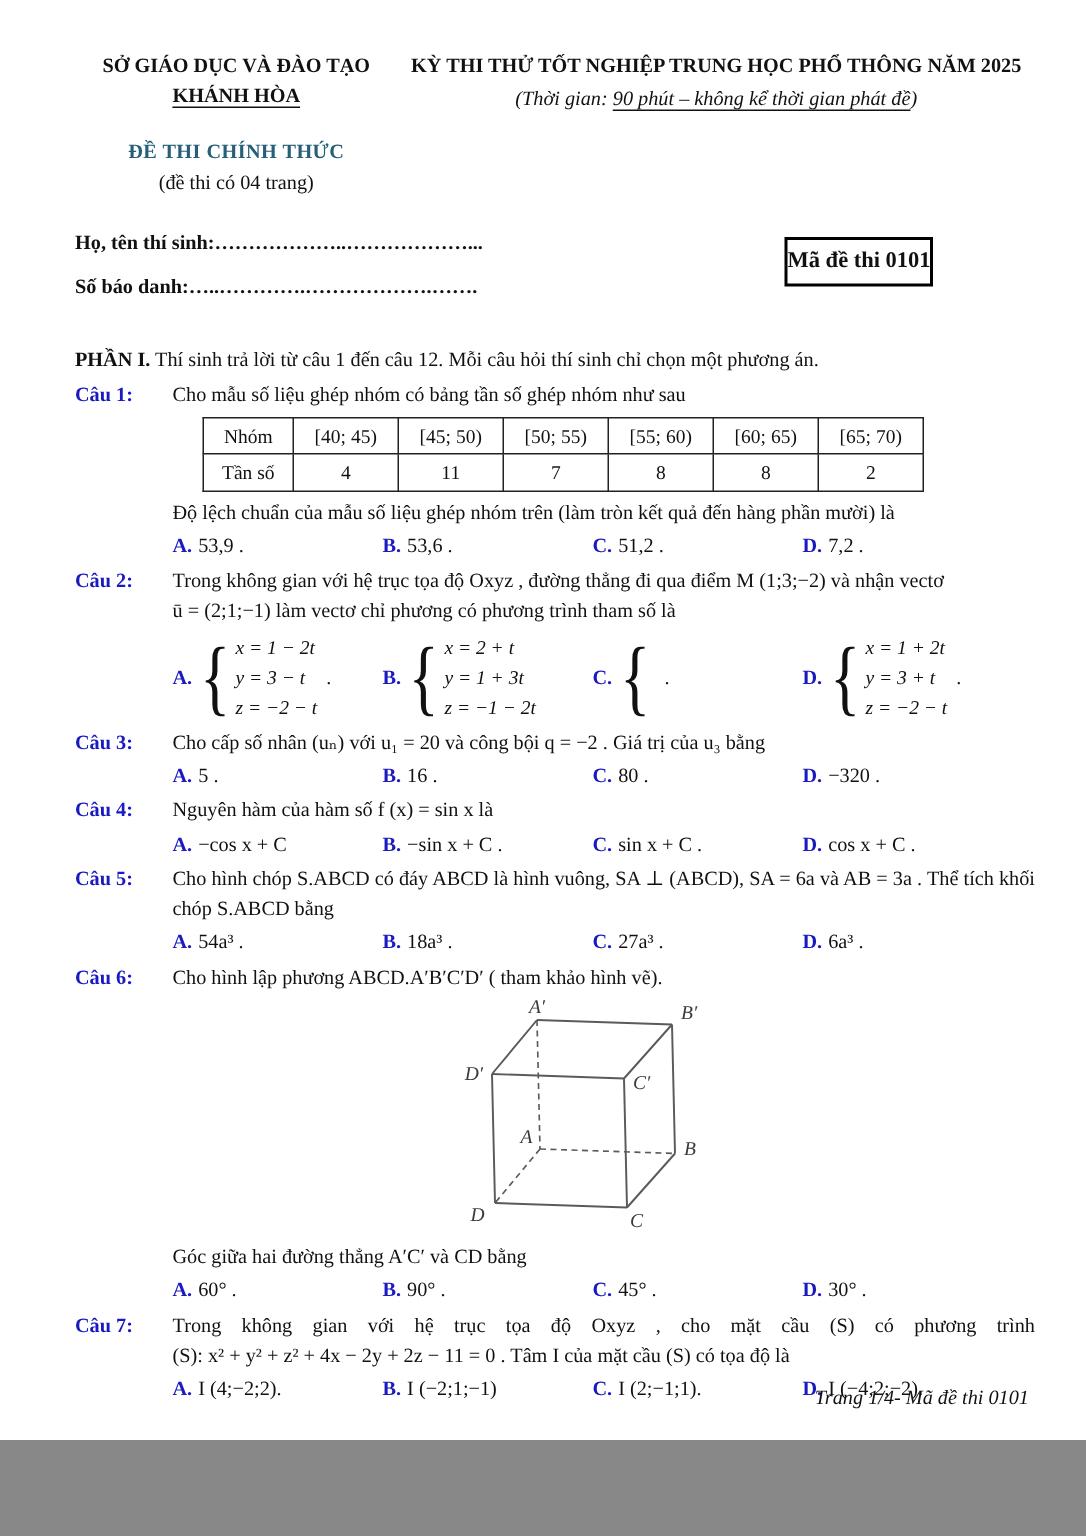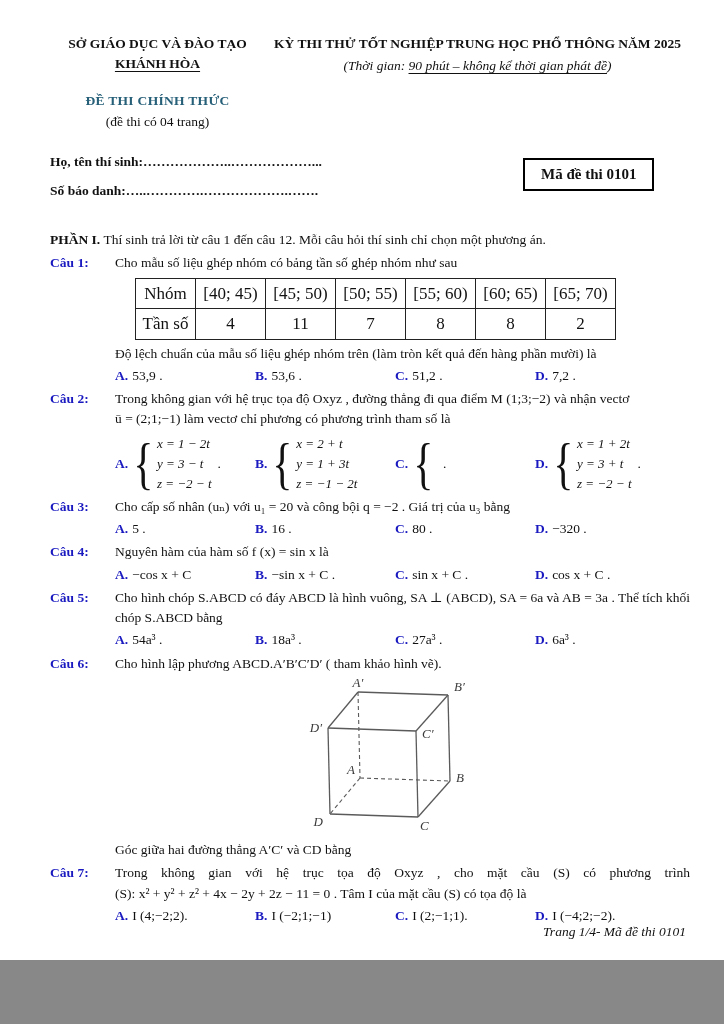--- a/index.html
+++ b/index.html
@@ -33,40 +33,40 @@
   .pages-note { margin-top: 1px; }
   .subject-line { margin-top: 1px; }
   .time-line { font-style: italic; margin-top: 2px; }
 
   
   .candidate { position: relative; margin-top: 20px; height: 74px; }
   .cand-line { font-weight: bold; margin-bottom: 9px; }
   .exam-code-box {
     position: absolute; left: 473px; top: 6px;
     border: 2px solid #000;
-    padding: 3px 16px;
+    padding: 3px 0;
     font-weight: bold; font-size: 15px;
     white-space: nowrap;
   }
 
   
   .part-line { margin-top: 4px; }
   .q { display: flex; margin-top: 3px; justify-content: space-between; }
   .q-label { width: 65px; flex: none; font-weight: bold; color: #1a1ac0; }
   .q-body { flex: 1; }
   .q-body .jline { text-align: justify; }
   .q-body .spread { text-align: justify; text-align-last: justify; }
 
   .opts { display: flex; margin-top: 2px; }
   .opt { width: 140px; flex: none; }
   .opt:last-child { width: auto; }
   .L { color: #1a1ac0; font-weight: bold; margin-right: 4px; }
 
   
-  table.freq { border-collapse: collapse; margin: 4px 0 4px 20px; font-size: 17px; }
+  table.freq { border-collapse: collapse; margin: 4px 0 4px 20px; font-size: 13px; }
   table.freq td {
     border: 1px solid #222;
     text-align: center;
     padding: 2px 5px;
     height: 23px;
     min-width: 70px;
   }
   table.freq td.rowhead { min-width: 60px; }
 
   
@@ -267,20 +267,26 @@
           <text x="171" y="15" text-anchor="start">B′</text>
           <text x="139" y="62" text-anchor="start">C′</text>
           <text x="39" y="56" text-anchor="end">D′</text>
           <text x="72" y="98" text-anchor="end">A</text>
           <text x="173" y="106" text-anchor="start">B</text>
           <text x="137" y="154" text-anchor="start">C</text>
           <text x="40" y="150" text-anchor="end">D</text>
         </svg>
       </div>
       <div>Góc giữa hai đường thẳng A′C′ và CD bằng</div>
+      <div class="opts">
+        <span class="opt"><span class="L">A.</span><span>60° .</span></span>
+        <span class="opt"><span class="L">B.</span><span>90° .</span></span>
+        <span class="opt"><span class="L">C.</span><span>45° .</span></span>
+        <span class="opt"><span class="L">D.</span><span>30° .</span></span>
+      </div>
     </div>
   </div>
 
   <div class="q">
     <div class="q-label">Câu 7:</div>
     <div class="q-body">
       <div class="spread">Trong không gian với hệ trục tọa độ Oxyz , cho mặt cầu (S) có phương trình</div>
       <div>(S): x² + y² + z² + 4x − 2y + 2z − 11 = 0 . Tâm I của mặt cầu (S) có tọa độ là</div>
       <div class="opts">
         <span class="opt"><span class="L">A.</span><span>I (4;−2;2).</span></span>

